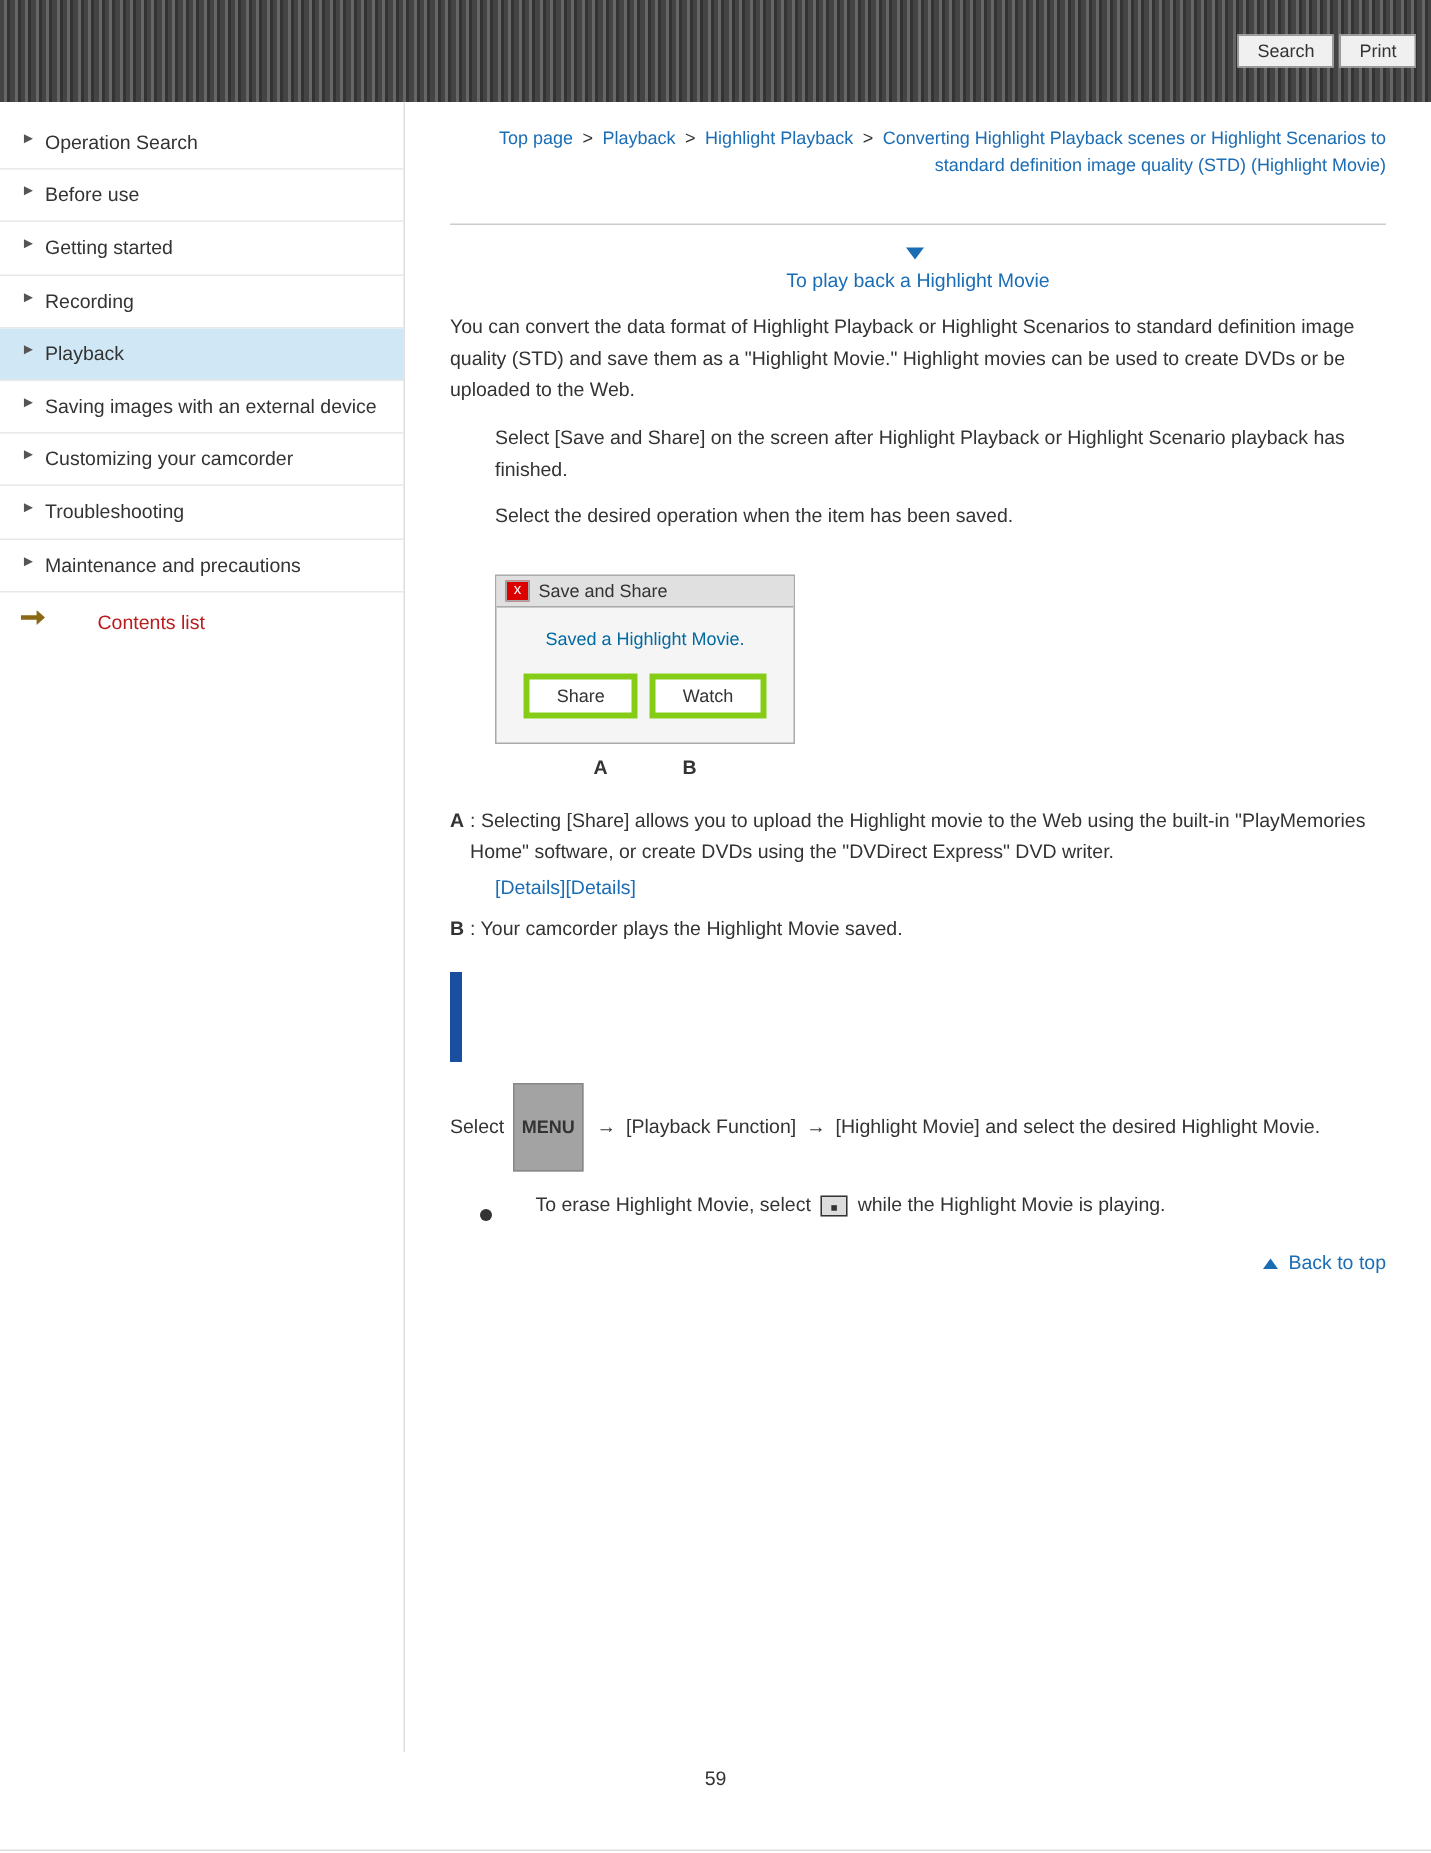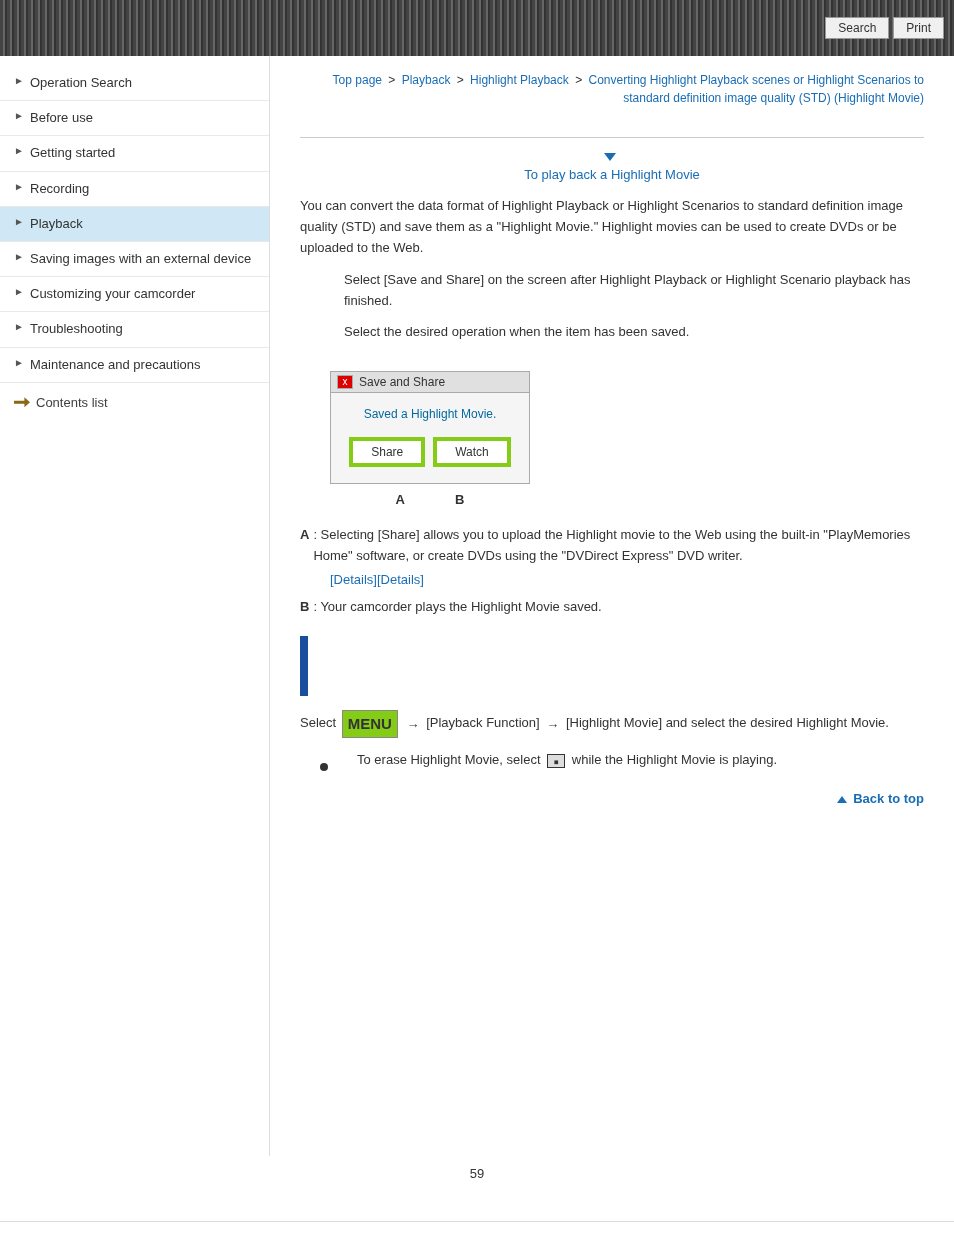--- a/index.html
+++ b/index.html
@@ -12,21 +12,21 @@
     }
 
     
     .header-bar {
       background: repeating-linear-gradient(
         90deg,
         #444 0px, #444 3px,
         #666 3px, #666 5px,
         #333 5px, #333 7px
       );
-      height: 56px;
+      height: 68px;
       display: flex;
       align-items: center;
       justify-content: flex-end;
       padding-right: 10px;
     }
     .header-buttons {
       display: flex;
       gap: 4px;
     }
     .header-btn {
@@ -70,26 +70,27 @@
       margin-top: 1px;
       color: #555;
       font-size: 10px;
       flex-shrink: 0;
     }
     .sidebar-label {
       line-height: 1.4;
     }
     .contents-list-link {
       display: flex;
-      align-items: center;
+      align-items: flex-start;
       padding: 12px 10px 8px 14px;
-      color: #404040;
+      color: #b91c1c;
       font-size: 13px;
       cursor: pointer;
       text-decoration: none;
+      gap: 29px;
     }
     .contents-list-arrow {
       display: inline-block;
       width: 16px;
       height: 10px;
       background: #8b6914;
       clip-path: polygon(0 35%, 65% 35%, 65% 0%, 100% 50%, 65% 100%, 65% 65%, 0 65%);
       margin-right: 6px;
     }
 
@@ -145,21 +146,21 @@
 
     
     .body-text {
       font-size: 13px;
       line-height: 1.6;
       margin-bottom: 12px;
       color: #333;
     }
 
     .indented {
-      margin-left: 44px;
+      margin-left: 30px;
       margin-bottom: 10px;
       font-size: 13px;
       line-height: 1.6;
       color: #333;
     }
 
     
     .dialog-container {
       margin: 18px 0 18px 30px;
       display: inline-block;
@@ -259,23 +260,23 @@
       height: 60px;
       background: #1a4fa0;
       margin-right: 0;
       flex-shrink: 0;
     }
 
     
     .menu-btn-inline {
       display: inline-block;
       border: 1px solid #888;
-      background: #84cc16;
-      padding: 1px 5px;
-      font-size: 15px;
+      background: #a3a3a3;
+      padding: 19px 5px;
+      font-size: 12px;
       font-weight: bold;
       color: #333;
       vertical-align: middle;
       margin: 0 2px;
     }
 
     
     .arrow-sym {
       margin: 0 3px;
       color: #333;
@@ -301,21 +302,20 @@
 
     
     .back-to-top {
       text-align: right;
       margin-top: 20px;
       font-size: 13px;
     }
     .back-to-top a {
       color: #1a6db5;
       text-decoration: none;
-      font-weight: bold;
     }
     .back-to-top-triangle {
       display: inline-block;
       width: 0;
       height: 0;
       border-left: 5px solid transparent;
       border-right: 5px solid transparent;
       border-bottom: 7px solid #1a6db5;
       margin-right: 3px;
       vertical-align: middle;

